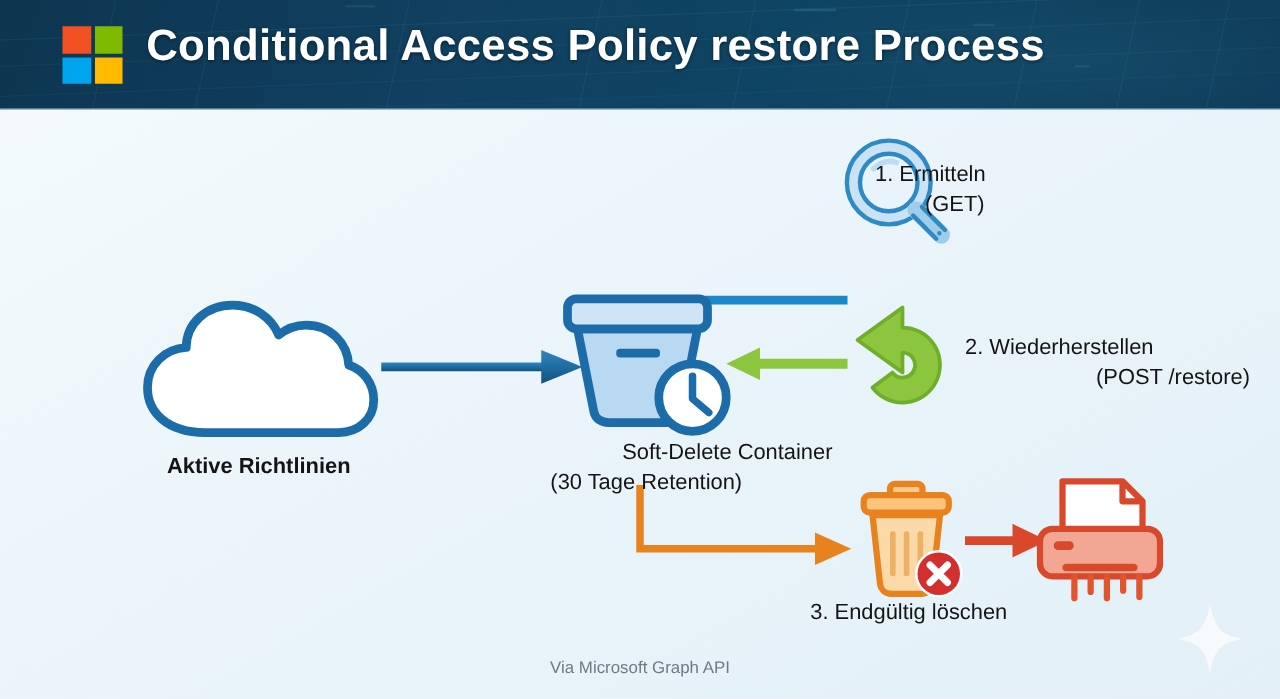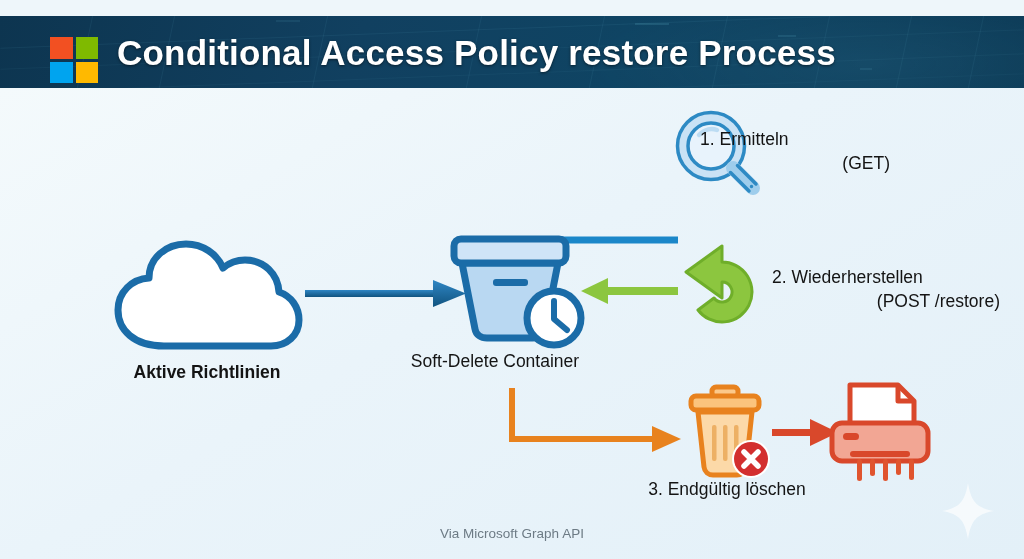--- a/index.html
+++ b/index.html
@@ -6,21 +6,21 @@
   html,body { width:1024px; height:559px; }
   body {
     font-family:"Liberation Sans", sans-serif;
     background:#eef6fa;
     overflow:hidden;
     position:relative;
   }
 
   
   .header {
-    position:absolute; left:0; top:16px; width:1024px; height:88px;
+    position:absolute; left:0; top:0; width:1024px; height:88px;
     background:
       linear-gradient(105deg, #0d3550 0%, #114060 35%, #0f4463 60%, #0c3a56 100%);
     overflow:hidden;
     border-bottom:1px solid #9fb9c9;
   }
   .hdr-tex { position:absolute; inset:0; opacity:.5; }
   .hdr-line { position:absolute; background:rgba(110,190,215,.16); }
   .hdr-glow {
     position:absolute; left:55%; top:-40%; width:60%; height:190%;
     background:radial-gradient(ellipse at center, rgba(90,175,205,.22), rgba(90,175,205,0) 68%);
@@ -148,35 +148,36 @@
 
     <path d="M14 28 L110 28 L97 94 C96 100 91 103 85 103 L39 103 C33 103 28 100 27 94 Z" fill="#b9d8f2" stroke="#1b6ca8" stroke-width="7" stroke-linejoin="round"></path>
 
     <rect x="6" y="4" width="112" height="24" rx="7" fill="#cfe4f7" stroke="#1b6ca8" stroke-width="7"></rect>
 
     <rect x="45" y="44" width="35" height="7" rx="3" fill="#1b6ca8"></rect>
 
     <circle cx="106" cy="83" r="27" fill="#ffffff" stroke="#1b6ca8" stroke-width="7"></circle>
     <path d="M106 66 L106 84 L119 95" fill="none" stroke="#1b6ca8" stroke-width="6" stroke-linecap="round" stroke-linejoin="round"></path>
   </svg>
-  <div class="caption two" style="left:350px; top:262px; width:290px;">Soft-Delete Container</div>
+  <div class="caption two" style="left:376px; top:262px; width:290px;text-align:right;">Soft-Delete Container</div>
+  <div class="caption two" style="left:372px; top:286px; width:290px;">(30 Tage Retention)</div>
 
   <svg class="node" style="left:673px; top:20px;" width="90" height="90" viewBox="0 0 90 90">
     <circle cx="38" cy="38" r="28" fill="#e8f3fc" stroke="#c9e2f5" stroke-width="11"></circle>
     <circle cx="38" cy="38" r="33.5" fill="none" stroke="#2d8ac4" stroke-width="3.5"></circle>
     <circle cx="38" cy="38" r="23" fill="none" stroke="#2d8ac4" stroke-width="3.5"></circle>
     <path d="M26 27 C32 21 39 20 44 22" fill="none" stroke="#bcdcf3" stroke-width="4.5" stroke-linecap="round"></path>
     <path d="M60 60 L80 80" stroke="#9ecdec" stroke-width="14" stroke-linecap="round"></path>
     <path d="M60 60 L80 80" stroke="#2d8ac4" stroke-width="14" stroke-linecap="round" opacity="0"></path>
     <path d="M57.5 64.5 L76 83" stroke="#2d8ac4" stroke-width="3.5" stroke-linecap="round" fill="none"></path>
     <path d="M64.5 57.5 L83 76" stroke="#2d8ac4" stroke-width="3.5" stroke-linecap="round" fill="none"></path>
     <path d="M78.5 78.5 A10 10 0 0 1 78.5 78.6" stroke="#2d8ac4" stroke-width="3.5" stroke-linecap="round"></path>
   </svg>
   <div class="caption two" style="left:700px; top:40px; width:280px; text-align:left;">1. Ermitteln</div>
-  <div class="caption two" style="left:700px; top:64px; width:190px; text-align:right;">(GET)</div>
+  <div class="caption two" style="left:740px; top:64px; width:190px; text-align:left;">(GET)</div>
 
   <svg class="node" style="left:676px; top:158px;" width="92" height="92" viewBox="0 0 92 92">
     <path d="M46 16
              A30 30 0 1 1 22 64
              L38 52
              A10 10 0 1 0 46 36
              L46 52
              L10 26
              L46 0 Z" fill="#8cc63f" stroke="#6fae2a" stroke-width="3" stroke-linejoin="round"></path>
   </svg>

